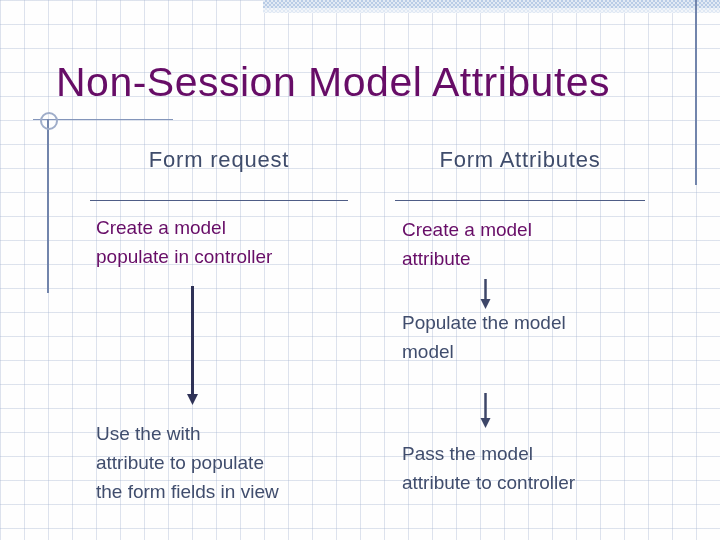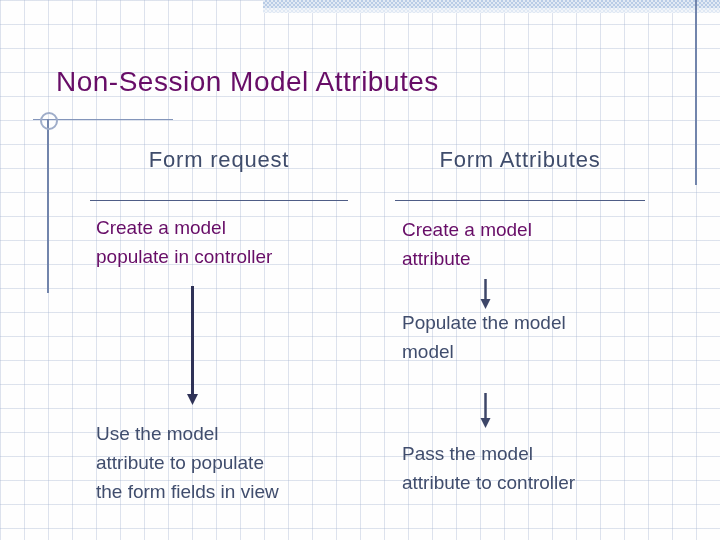--- a/index.html
+++ b/index.html
@@ -34,21 +34,21 @@
     background-size: 100% 100%, 4px 4px, 4px 4px;
     background-position: 0 0, 0 0, 2px 2px;
   }
   .right-vline {
     position: absolute; left: 695px; top: 0; width: 2px; height: 185px;
     background: var(--steel-line, #7285ac);
   }
   .title {
     position: absolute; left: 56px; top: 58px; width: 640px;
     margin: 0;
-    font-size: 28px; font-weight: normal; letter-spacing: 0.5px;
+    font-size: 41px; font-weight: normal; letter-spacing: 0.5px;
     line-height: 48px;
     color: var(--title-purple, #670d67);
     white-space: nowrap;
   }
   .deco-h {
     position: absolute; left: 33px; top: 119px; width: 140px; height: 1px;
     background: var(--deco-line, #8395ba);
   }
   .deco-v {
     position: absolute; left: 47px; top: 119px; width: 2px; height: 174px;
@@ -102,21 +102,21 @@
     <div>Create a model</div>
     <div>populate in controller</div>
   </div>
 
   <svg class="arrow" style="left:185px; top:286px" width="15" height="120" viewBox="0 0 15 120">
     <line x1="7.5" y1="0" x2="7.5" y2="110" style="stroke: var(--arrow-dark, #2f3257)" stroke-width="3"></line>
     <polygon points="2,108 13,108 7.5,119" style="fill: var(--arrow-dark, #2f3257)"></polygon>
   </svg>
 
   <div class="step slate" style="left:96px; top:419px">
-    <div>Use the model</div>
+    <div>Use the with</div>
     <div>attribute to populate</div>
     <div>the form fields in view</div>
   </div>
 
   <div class="step purple" style="left:402px; top:215px">
     <div>Create a model</div>
     <div>attribute</div>
   </div>
 
   <svg class="arrow" style="left:478px; top:279px" width="15" height="31" viewBox="0 0 15 31">

